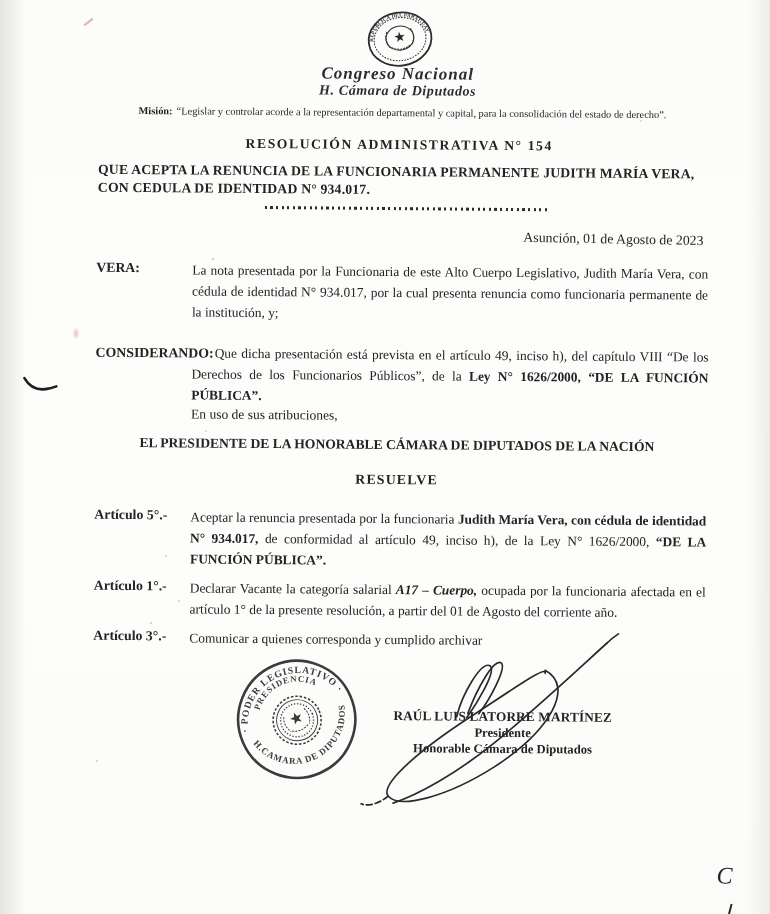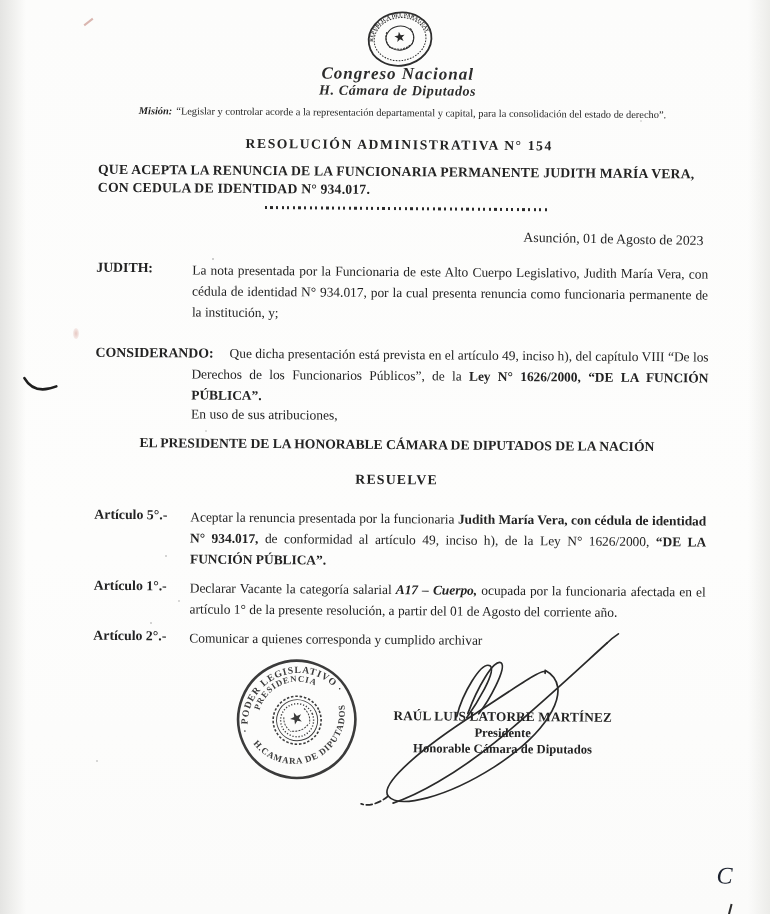--- a/index.html
+++ b/index.html
@@ -13,33 +13,33 @@
   .rot{position:absolute;left:0;top:0;width:770px;height:914px;
         transform:rotate(0.45deg);transform-origin:385px 430px;}
   .abs{position:absolute;}
   .b{font-weight:bold;}
   .bi{font-weight:bold;font-style:italic;}
   .org1{left:25px;top:64px;width:740px;text-align:center;font-style:italic;font-weight:bold;
         font-size:17px;letter-spacing:1px;color:#2c2c2c;}
   .org2{left:25px;top:83px;width:740px;text-align:center;font-style:italic;font-weight:bold;
         font-size:14px;letter-spacing:0.6px;color:#2c2c2c;}
   .mission{left:30px;top:107px;width:740px;text-align:center;font-size:10.4px;color:#1e1e1e;}
-  .mission .lbl{font-weight:bold;margin-right:4px;font-style:italic;}
+  .mission .lbl{font-weight:bold;margin-right:4px;}
   .title{left:25px;top:137px;width:744px;text-align:center;font-weight:bold;
         font-size:13.6px;letter-spacing:1.6px;}
   .subject{left:96px;top:163px;width:620px;font-weight:bold;font-size:13.7px;
         letter-spacing:0.2px;line-height:17.5px;}
   .dots{left:263px;top:207px;width:284px;height:2.8px;
         background:repeating-linear-gradient(90deg,#2b2b2b 0 2.2px,rgba(0,0,0,0) 2.2px 5.6px);}
   .date{left:400px;top:229px;width:302px;text-align:right;font-size:13.8px;transform:rotate(0.6deg);}
   .clause-label{left:95px;font-weight:bold;font-size:13.8px;}
   .body-col{left:191px;width:516px;font-size:13.4px;line-height:21px;text-align:justify;}
   .hangpar{left:95px;width:613px;padding-left:96px;text-indent:-96px;box-sizing:border-box;
         font-size:13.4px;line-height:21px;text-align:justify;}
-  .hangpar .lbl{font-weight:bold;font-size:13.8px;margin-right:16px;}
+  .hangpar .lbl{font-weight:bold;font-size:13.8px;margin-right:1px;}
   .atrib{left:191px;top:408px;font-size:13.5px;}
   .authority{left:25px;top:437px;width:744px;text-align:center;font-weight:bold;font-size:13.6px;}
   .resuelve{left:25px;top:472px;width:744px;text-align:center;font-weight:bold;
         font-size:13.8px;letter-spacing:1.2px;}
   .sig-block{left:384px;top:708px;width:242px;text-align:center;line-height:15px;}
   .sig-name{font-weight:bold;font-size:13.2px;letter-spacing:0.2px;}
   .sig-title{font-weight:bold;font-size:12.6px;margin-top:2px;}
   .sig-org{font-weight:bold;font-size:12.6px;margin-top:1px;}
   .strayc{left:720px;top:860px;font-style:italic;font-size:24px;color:#1d2330;}
   .bmark{left:733px;top:901px;width:2px;height:11px;background:#2c2c2c;transform:rotate(14deg);}
@@ -92,42 +92,42 @@
 
     <div class="abs subject">
       <div>QUE ACEPTA LA RENUNCIA DE LA FUNCIONARIA PERMANENTE JUDITH MARÍA VERA,</div>
       <div>CON CEDULA DE IDENTIDAD N° 934.017.</div>
     </div>
 
     <div class="abs dots"></div>
 
     <div class="abs date">Asunción, 01 de Agosto de 2023</div>
 
-    <div class="abs clause-label" style="top:262px">JUDITH:</div>
+    <div class="abs clause-label" style="top:262px">VERA:</div>
     <div class="abs body-col" style="top:261px">La nota presentada por la Funcionaria de este Alto Cuerpo Legislativo, Judith María Vera, con cédula de identidad N° 934.017, por la cual presenta renuncia como funcionaria permanente de la institución, y;</div>
 
     <div class="abs hangpar" style="top:344px">
       <span class="lbl">CONSIDERANDO:</span><span>Que dicha presentación está prevista en el artículo 49, inciso h), del capítulo VIII “De los Derechos de los Funcionarios Públicos”, de la </span><span class="b">Ley N° 1626/2000, “DE LA FUNCIÓN PÚBLICA”.</span>
     </div>
 
     <div class="abs atrib">En uso de sus atribuciones,</div>
     <div class="abs authority">EL PRESIDENTE DE LA HONORABLE CÁMARA DE DIPUTADOS DE LA NACIÓN</div>
     <div class="abs resuelve">RESUELVE</div>
 
     <div class="abs clause-label" style="top:509px">Artículo 5°.-</div>
     <div class="abs body-col" style="top:508px">
       <span>Aceptar la renuncia presentada por la funcionaria </span><span class="b">Judith María Vera, con cédula de identidad N° 934.017,</span><span> de conformidad al artículo 49, inciso h), de la Ley N° 1626/2000, </span><span class="b">“DE LA FUNCIÓN PÚBLICA”.</span>
     </div>
 
     <div class="abs clause-label" style="top:580px">Artículo 1°.-</div>
     <div class="abs body-col" style="top:579px">
       <span>Declarar Vacante la categoría salarial </span><span class="bi">A17 – Cuerpo,</span><span> ocupada por la funcionaria afectada en el artículo 1° de la presente resolución, a partir del 01 de Agosto del corriente año.</span>
     </div>
 
-    <div class="abs clause-label" style="top:630px">Artículo 2°.-</div>
+    <div class="abs clause-label" style="top:630px">Artículo 3°.-</div>
     <div class="abs body-col" style="top:629px">
       <span>Comunicar a quienes corresponda y cumplido archivar</span>
     </div>
 
     <svg class="abs" style="left:236px;top:657px" width="126" height="126" viewBox="0 0 126 126">
       <g transform="rotate(-24 63 63)" stroke="#2b2b2b" fill="none" opacity="0.92">
         <circle cx="63" cy="63" r="58.5" stroke-width="2.6"></circle>
         <path id="stArcTop" d="M12 68 A51 51 0 1 1 114 68" stroke="none"></path>
         <path id="stArcMid" d="M25 78 A40 40 0 1 1 101 78" stroke="none"></path>
         <path id="stArcBot" d="M12 56 A51 51 0 0 0 114 56" stroke="none"></path>

